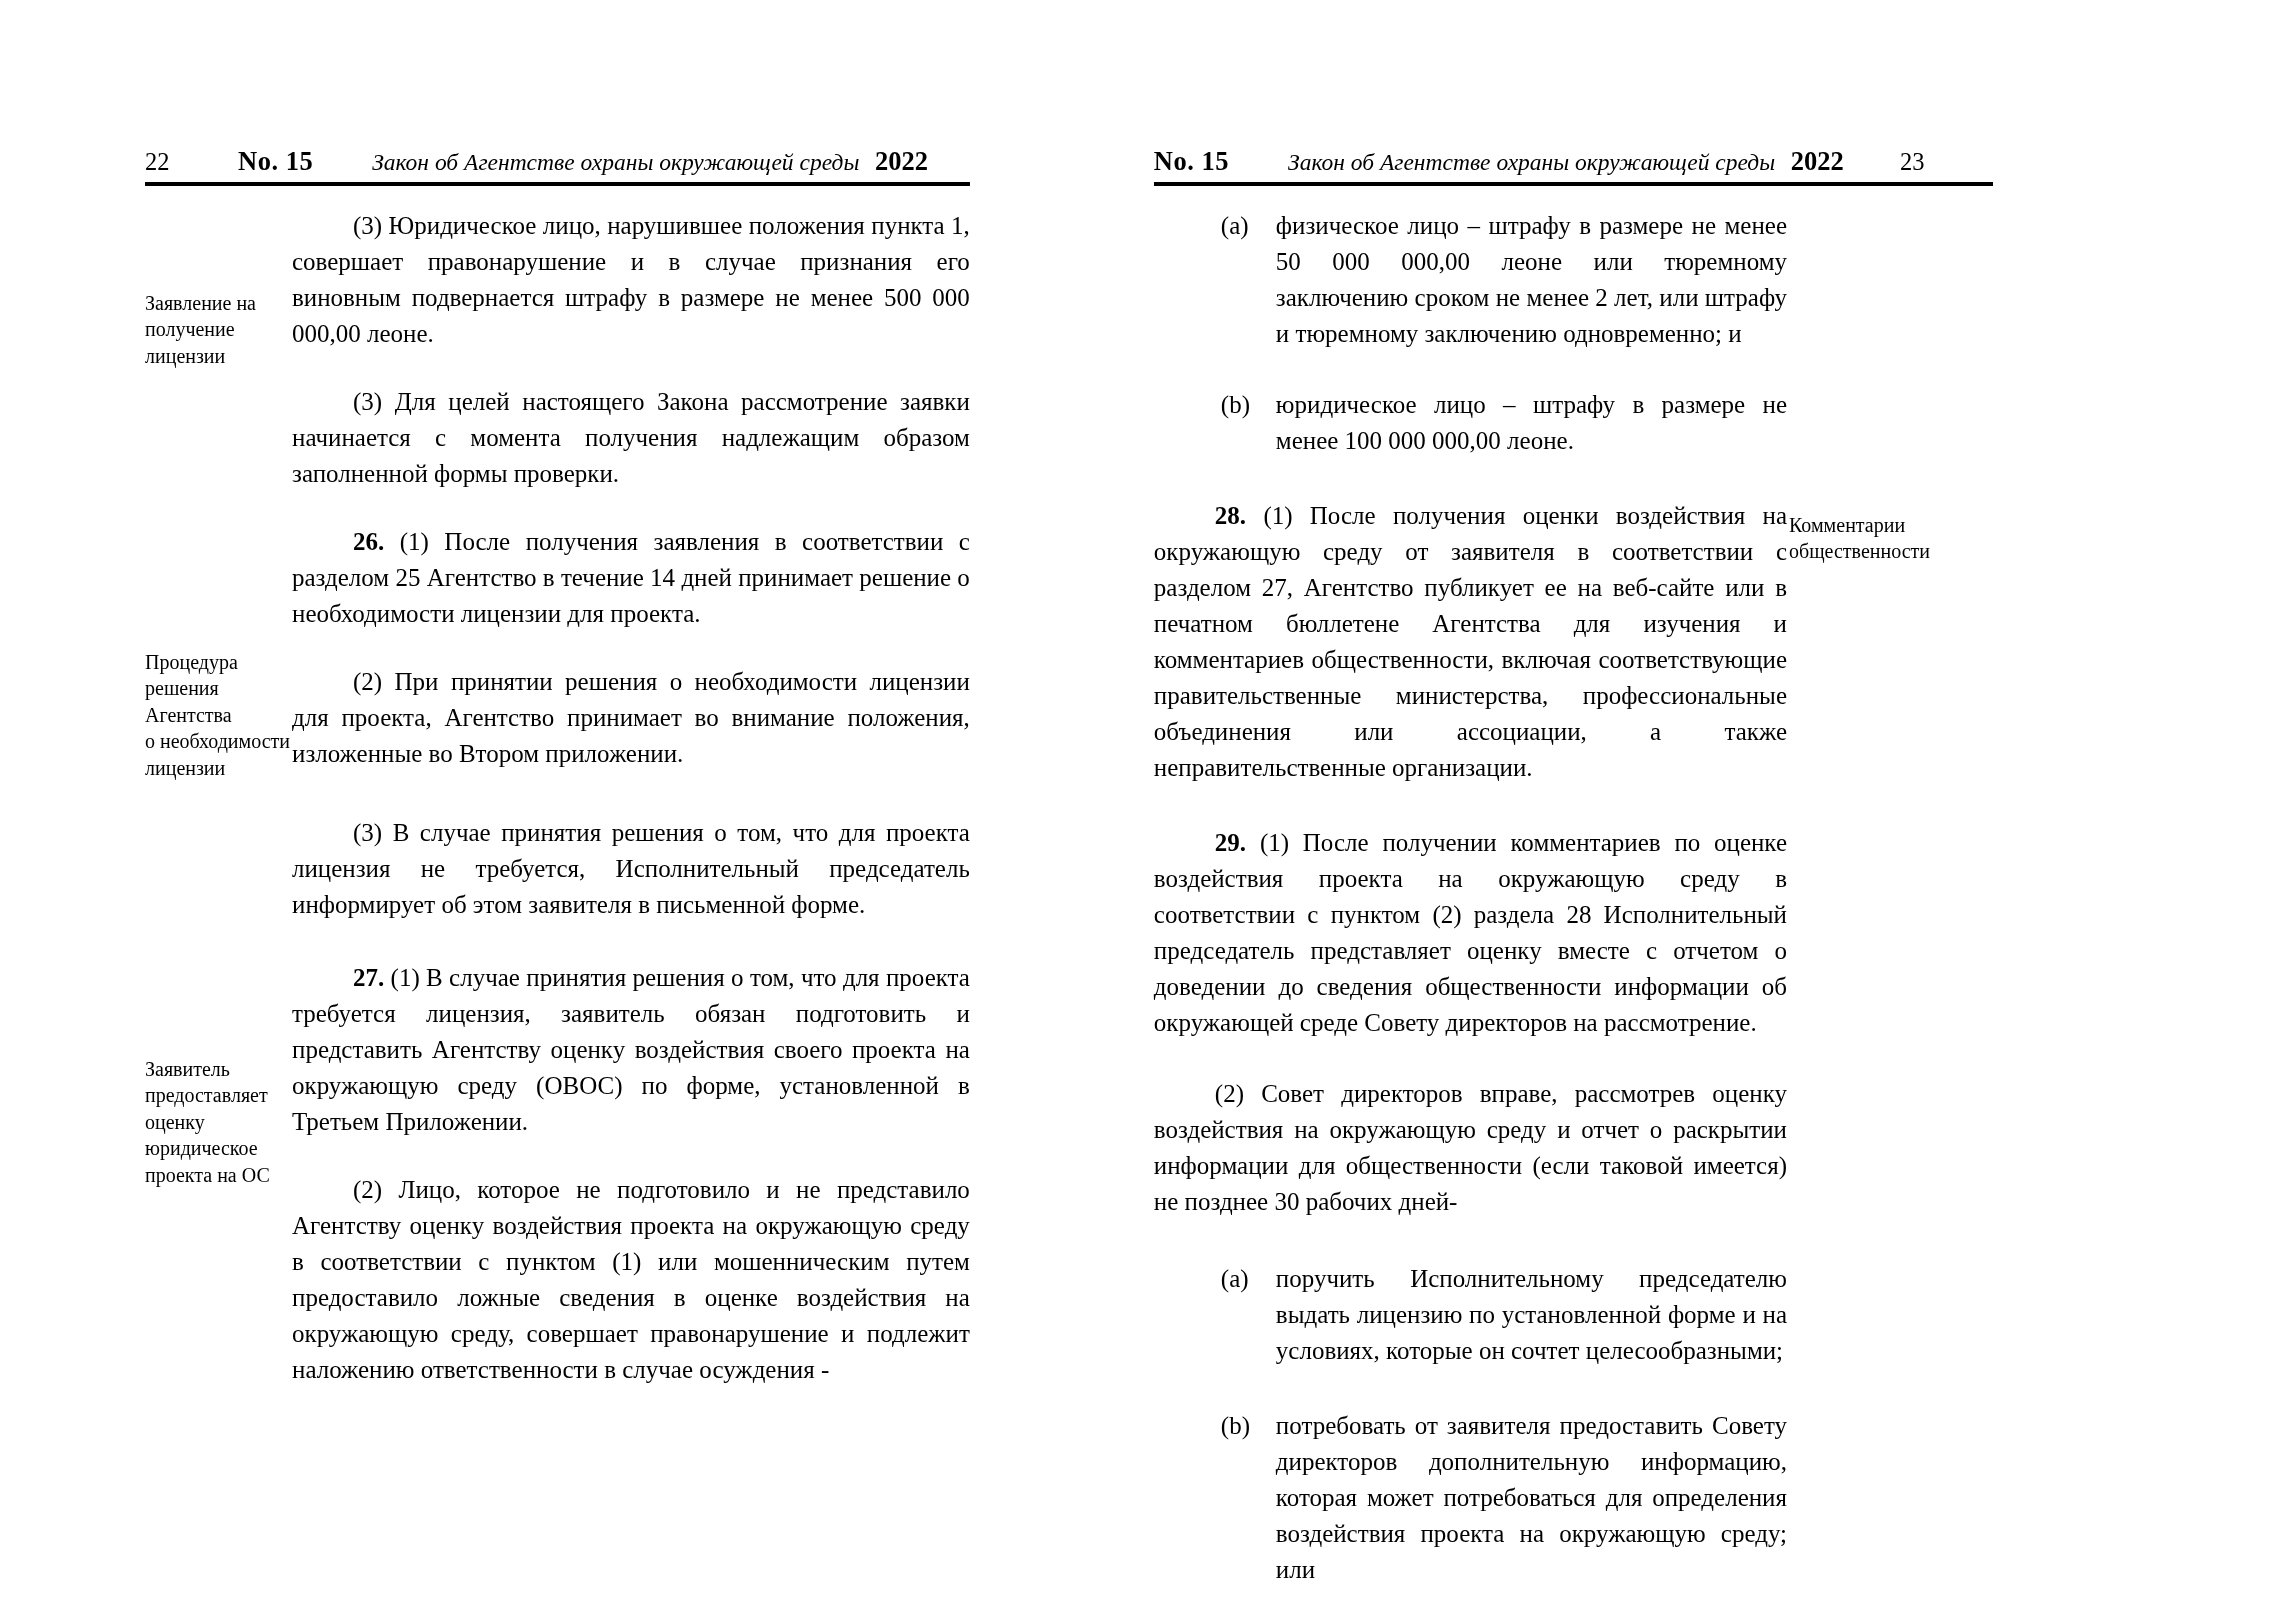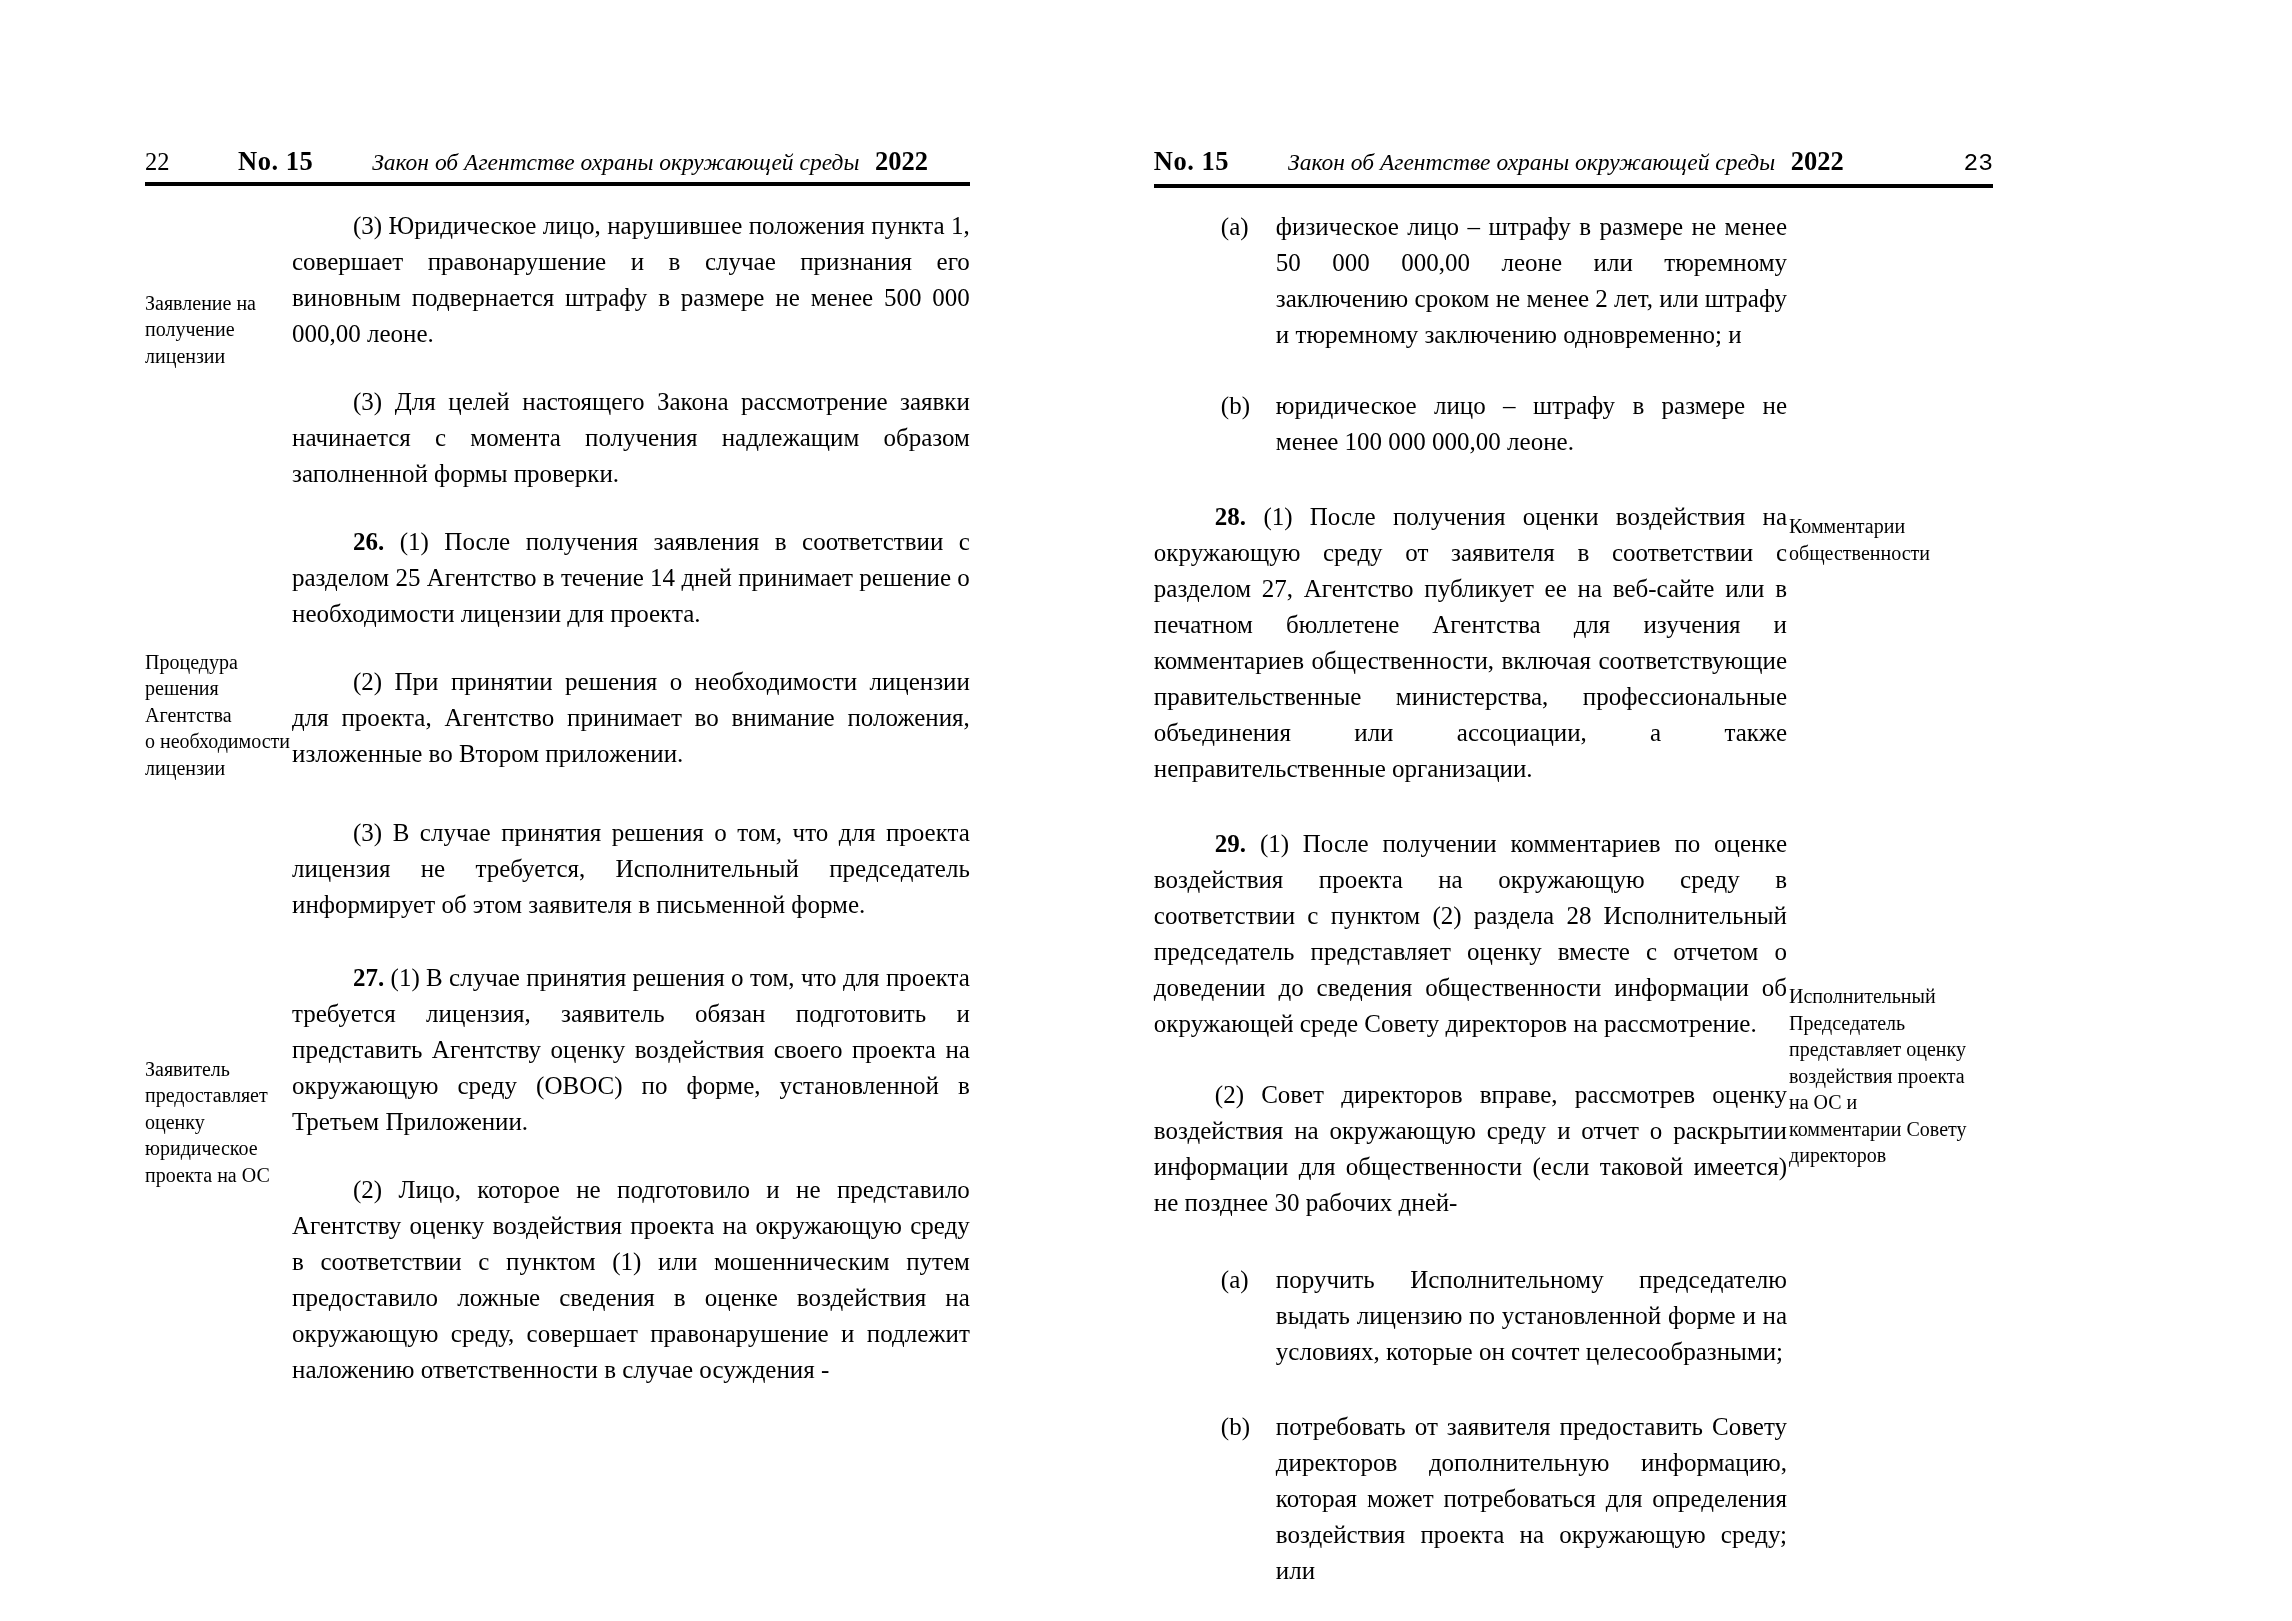--- a/index.html
+++ b/index.html
@@ -38,21 +38,21 @@
     font-size: 24.5px;
     line-height: 1.1;
     white-space: nowrap;
   }
   .runhead .folio {
     font-family: "Liberation Serif", "DejaVu Serif", serif;
     font-size: 24.5px;
     width: 93px;
     flex: 0 0 auto;
   }
-  .runhead .folio-right { text-align: right; font-family: Liberation Mono, monospace; }
+  .runhead .folio-right { text-align: left; }
   .runhead .actno {
     font-weight: bold;
     font-size: 26.5px;
     letter-spacing: 0.5px;
     flex: 0 0 auto;
   }
   .runhead .shorttitle {
     font-style: italic;
     font-size: 23.5px;
     flex: 0 0 auto;
@@ -209,29 +209,20 @@
     </div>
     <hr class="rule">
 
     <div class="body">
 
       <div class="sidenote right" style="top:304px;">
         <span class="sn-line">Комментарии</span>
         <span class="sn-line">общественности</span>
       </div>
 
-      <div class="sidenote right" style="top:774px;">
-        <span class="sn-line">Исполнительный</span>
-        <span class="sn-line">Председатель</span>
-        <span class="sn-line">представляет оценку</span>
-        <span class="sn-line">воздействия проекта</span>
-        <span class="sn-line">на ОС и</span>
-        <span class="sn-line">комментарии Совету</span>
-        <span class="sn-line">директоров</span>
-      </div>
 
       <div class="col-wrap-right">
 
         <div class="item" style="margin-top:3.9px;">
           <span class="marker">(a)</span>
           <span class="itxt">физическое лицо – штрафу в размере не менее 50 000 000,00 леоне или тюремному заключению сроком не менее 2 лет, или штрафу и тюремному заключению одновременно; и</span>
         </div>
 
         <div class="item loose">
           <span class="marker">(b)</span>

